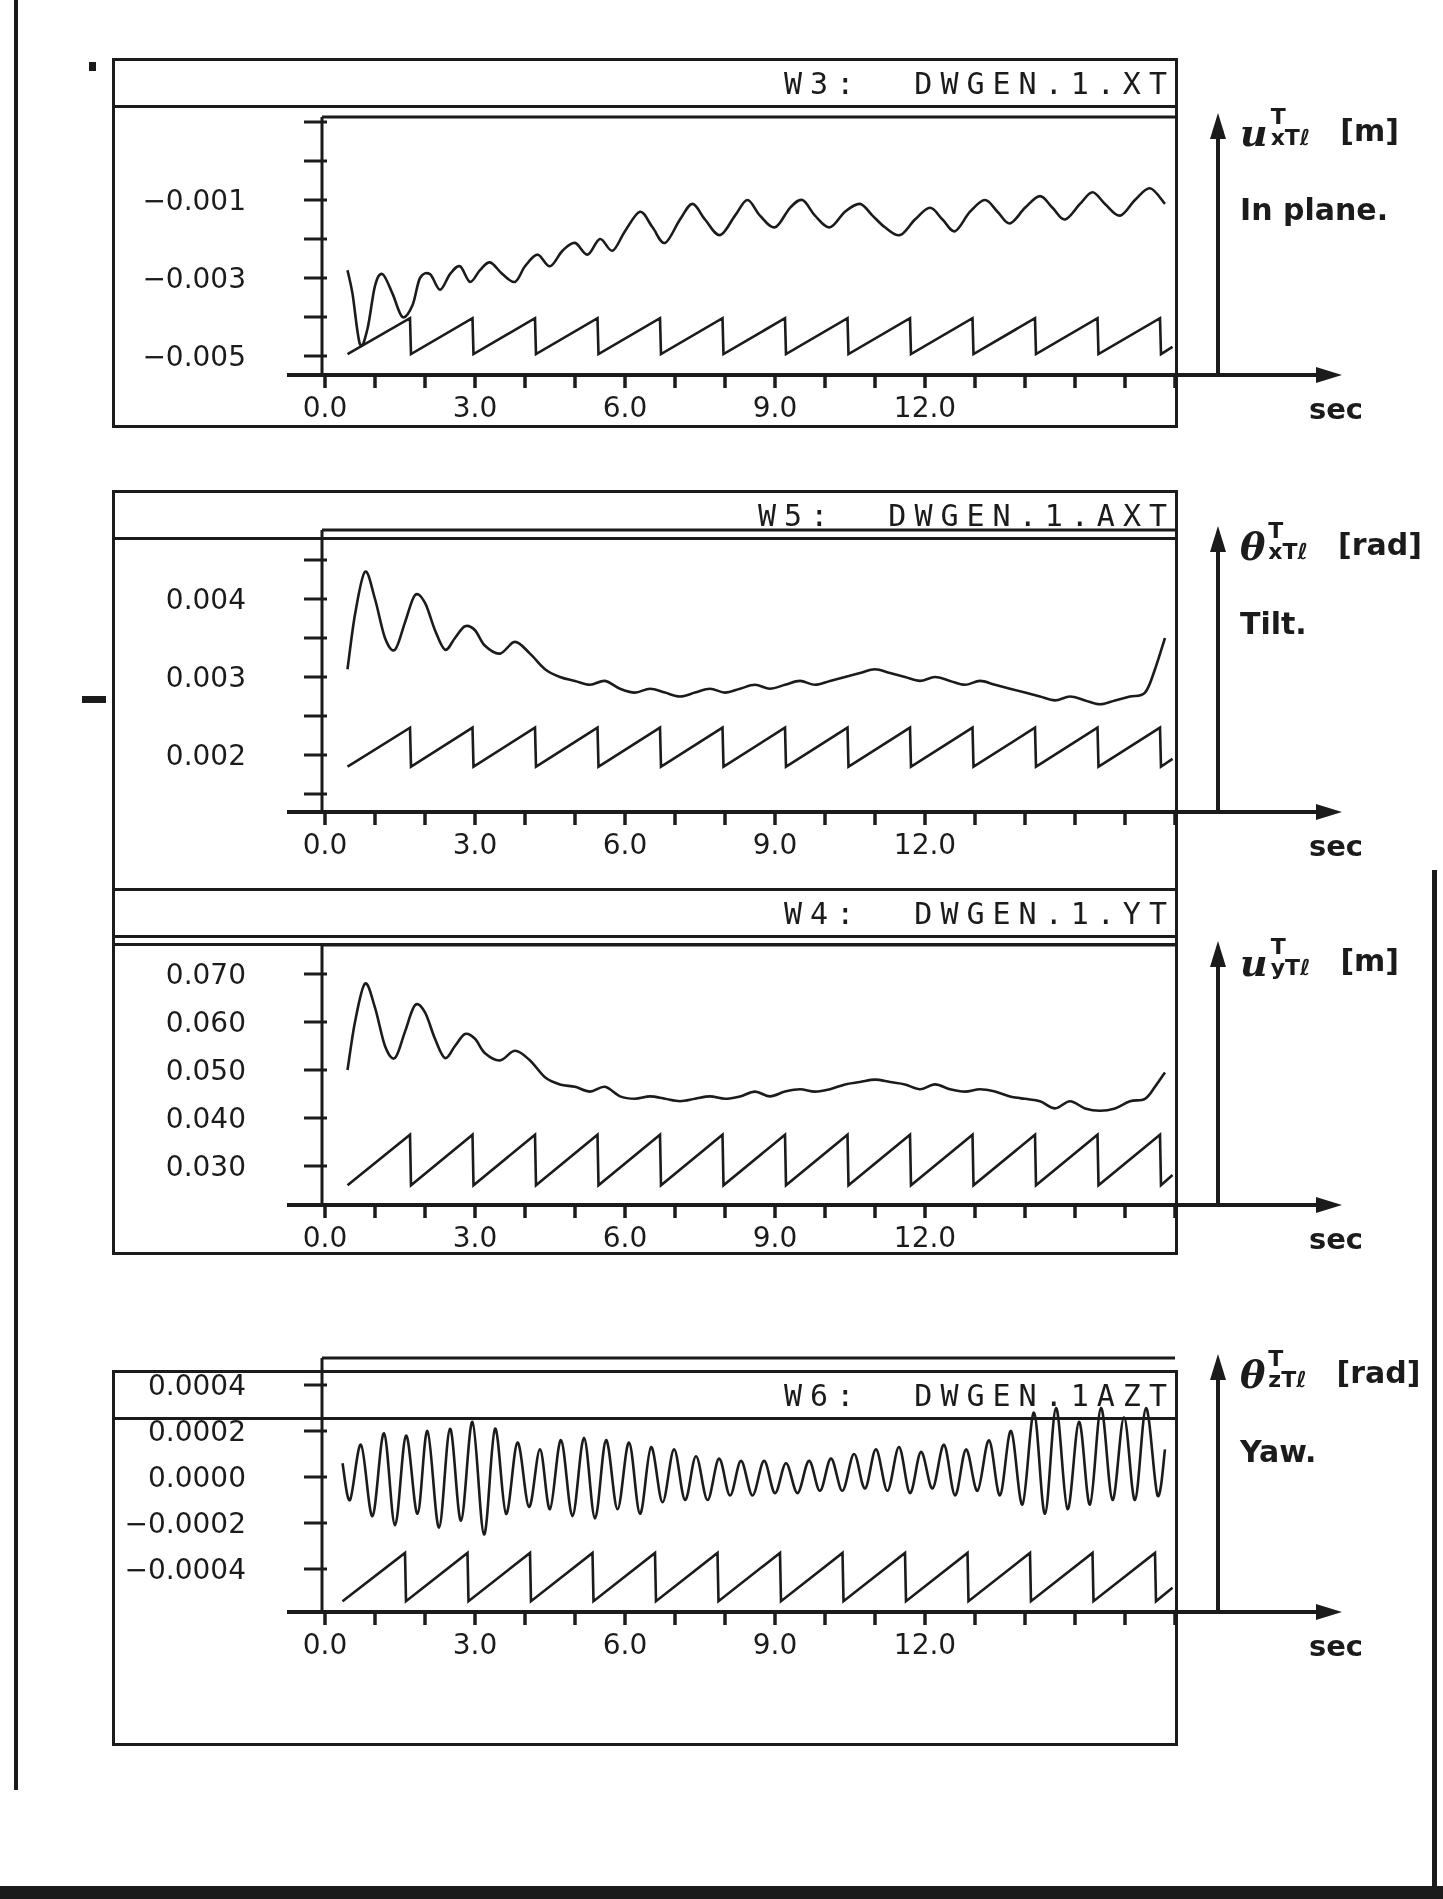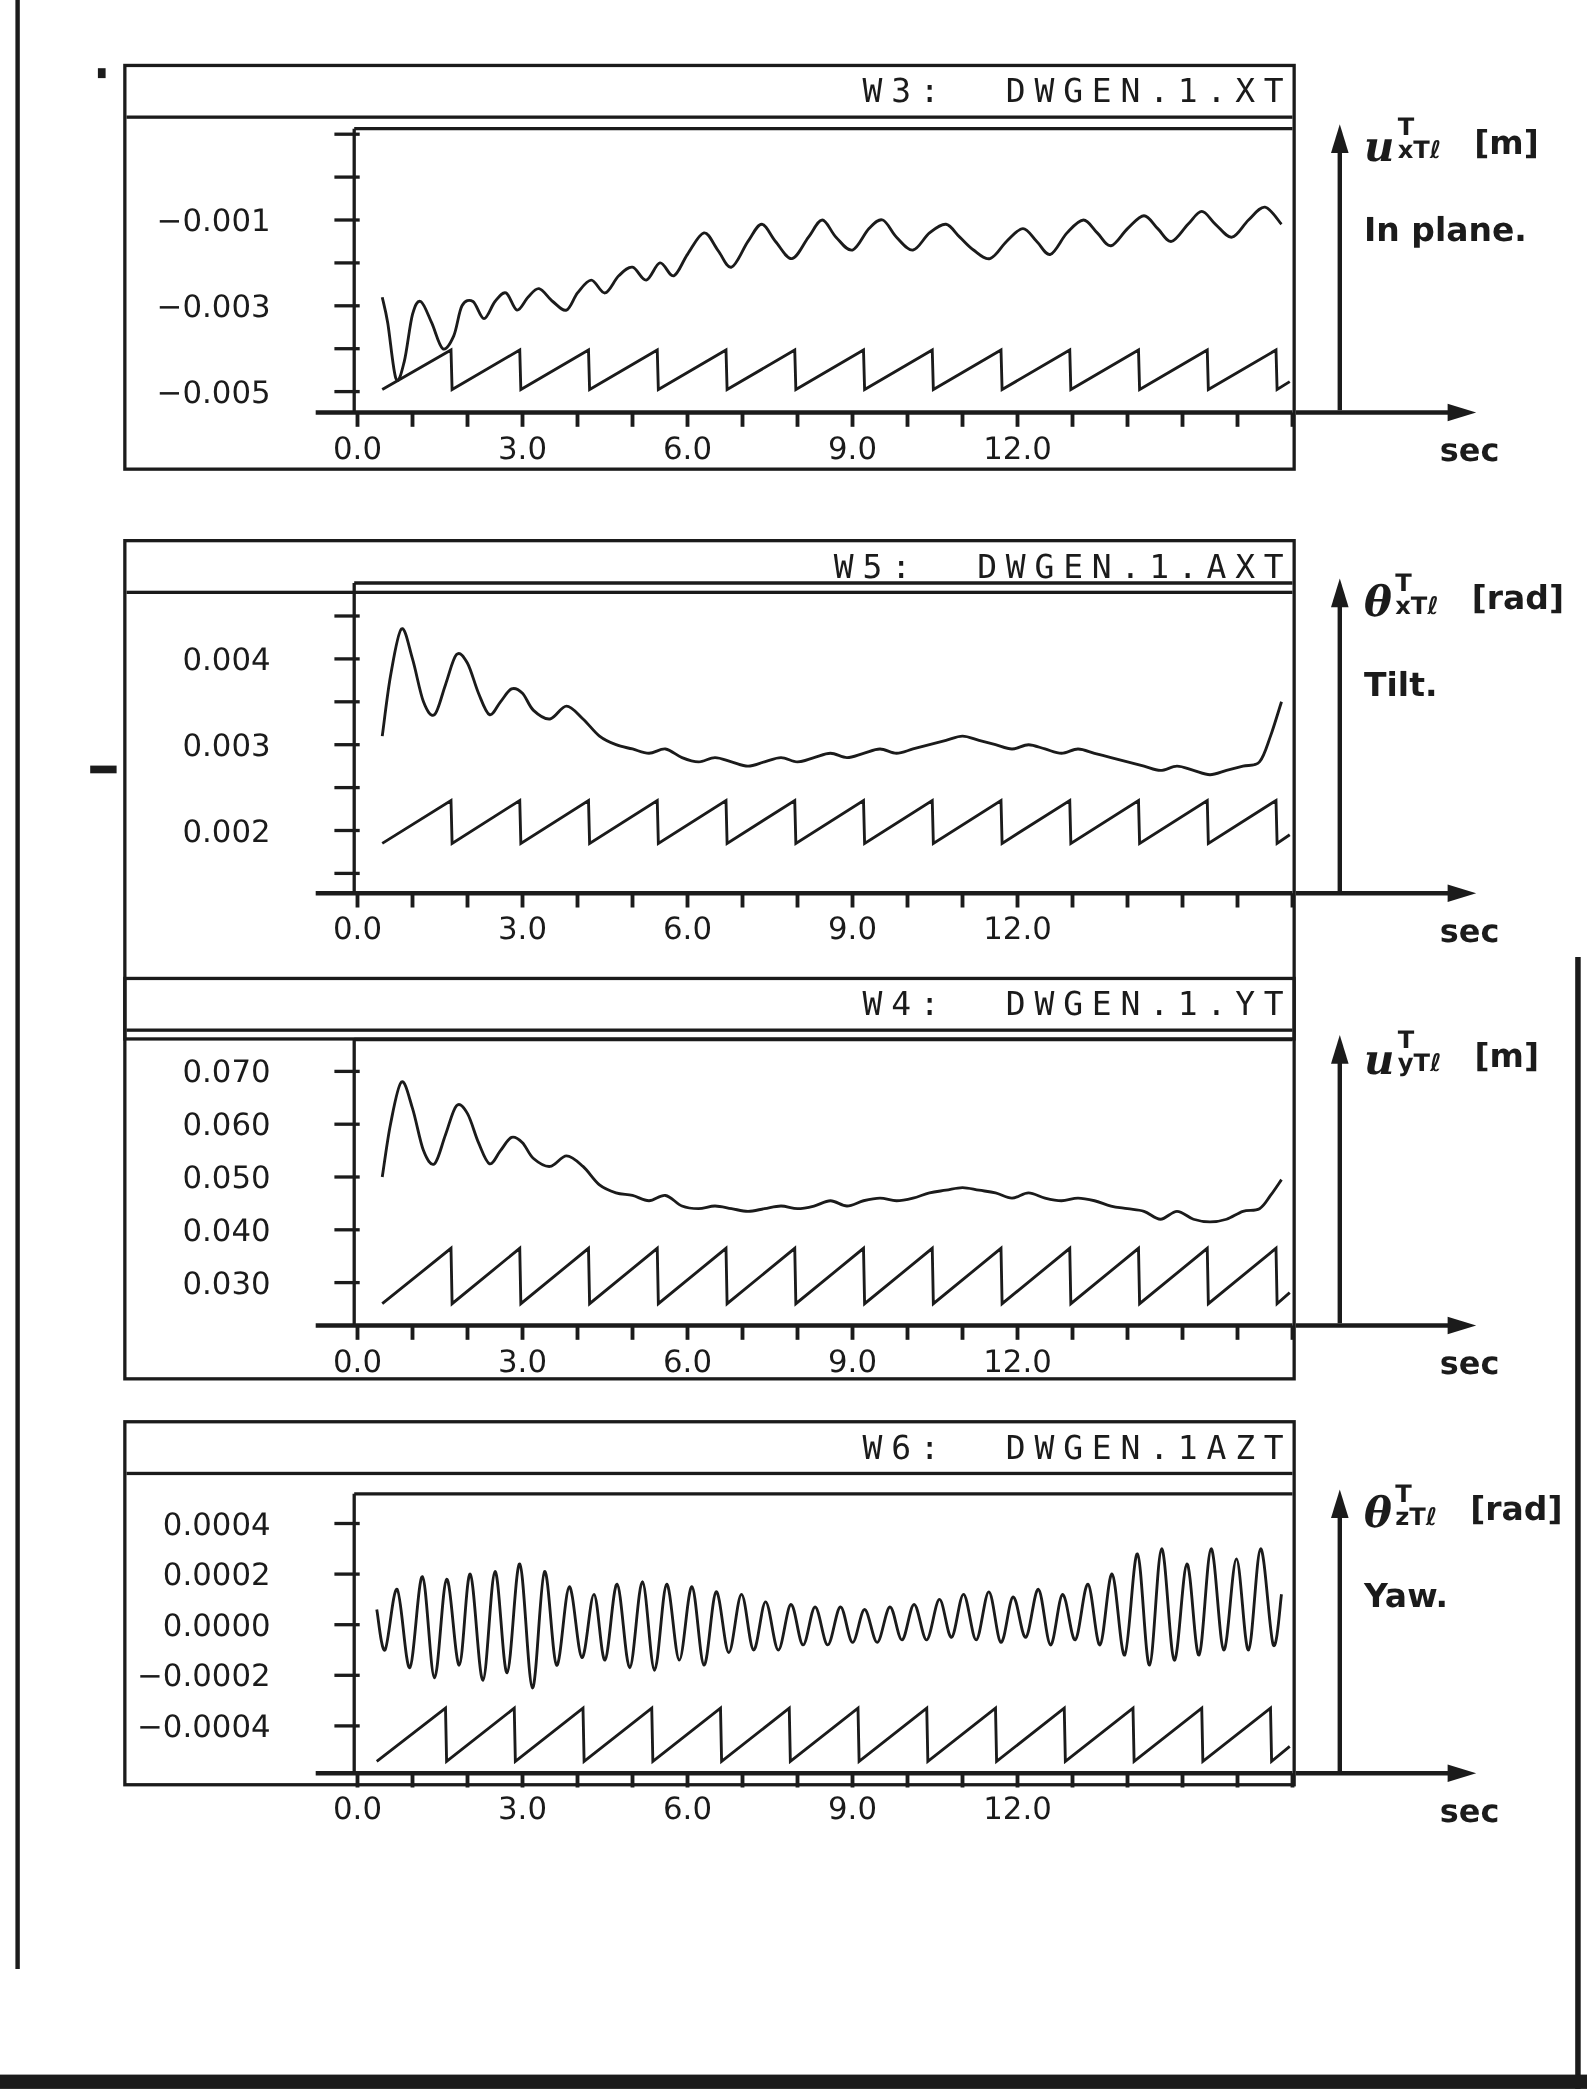--- a/index.html
+++ b/index.html
@@ -11,21 +11,21 @@
   .edge-right{left:1432px;top:870px;width:5px;height:1029px;}
   .edge-bottom{left:0;top:1886px;width:1443px;height:13px;}
   .artifact-dash{left:82px;top:696px;width:24px;height:7px;}
   .artifact-dot{left:89px;top:62px;width:7px;height:9px;}
 
   .win{position:absolute;left:112px;width:1066px;box-sizing:border-box;
        border:3px solid var(--ink);}
   .win0{top:58px;height:370px;}
   .win1{top:468px;height:456px;margin-top:22px;}
   .win2{top:888px;height:367px;}
-  .win3{top:1291px;height:333px;}
+  .win3{top:1370px;height:376px;}
   .titlebar{height:44px;border-bottom:3px solid var(--ink);
             display:flex;align-items:center;padding-left:46px;justify-content:flex-end;}
   .title{font-family:"DejaVu Sans Mono",monospace;font-size:30px;
          letter-spacing:8px;white-space:pre;}
 
   svg#plot-canvas{position:absolute;left:0;top:0;pointer-events:none;}
 
   .ann{position:absolute;left:1240px;width:200px;}
   .ann0{top:114px;} .ann1{top:528px;} .ann2{top:944px;} .ann3{top:1356px;}
   .sym-row{display:flex;align-items:flex-start;}

